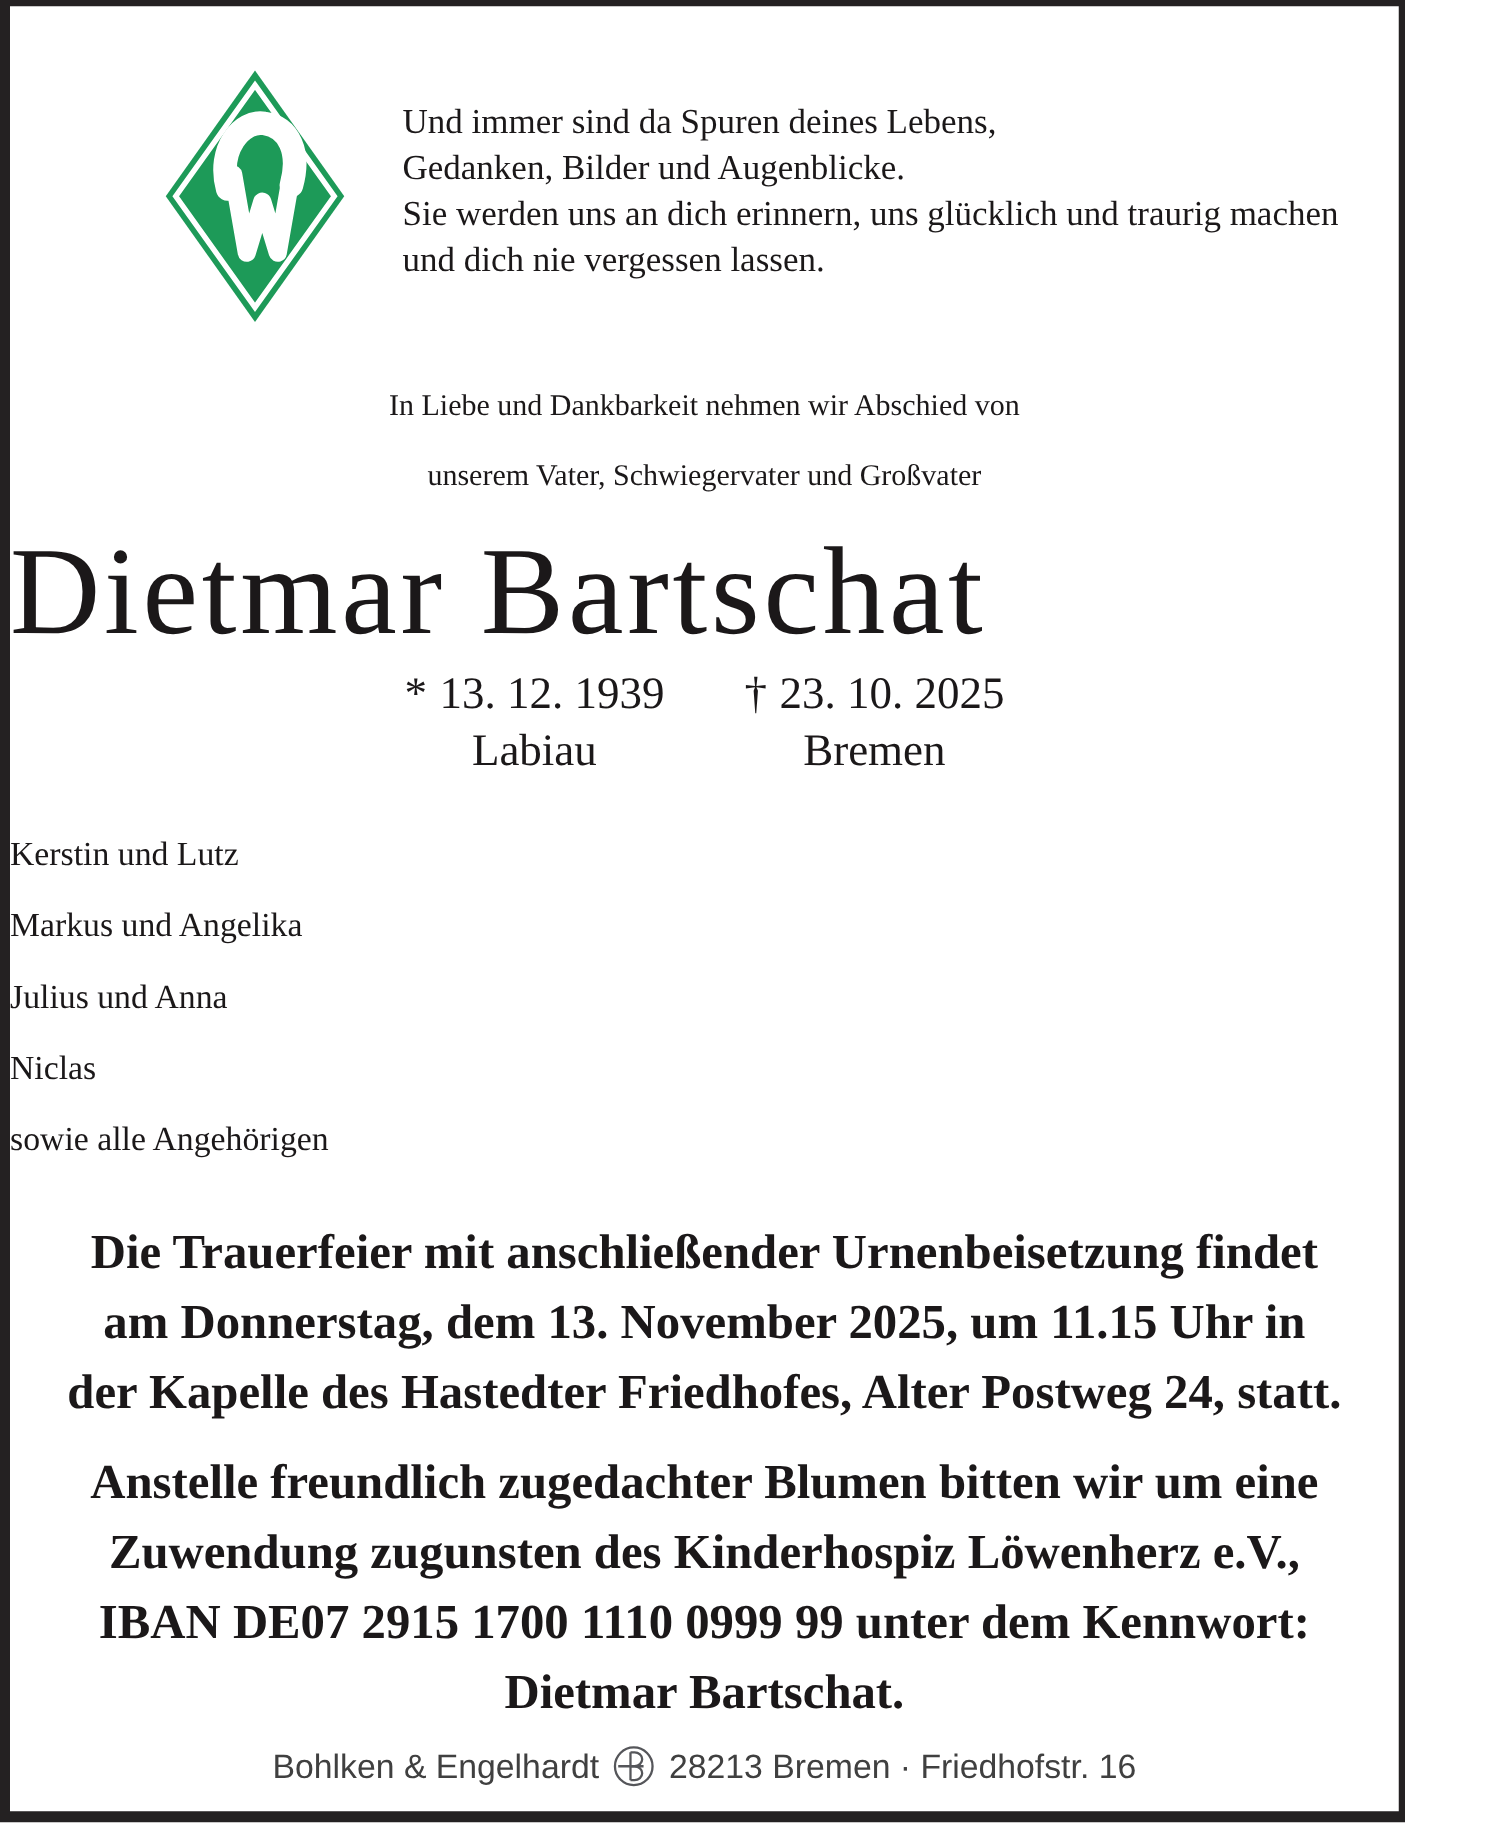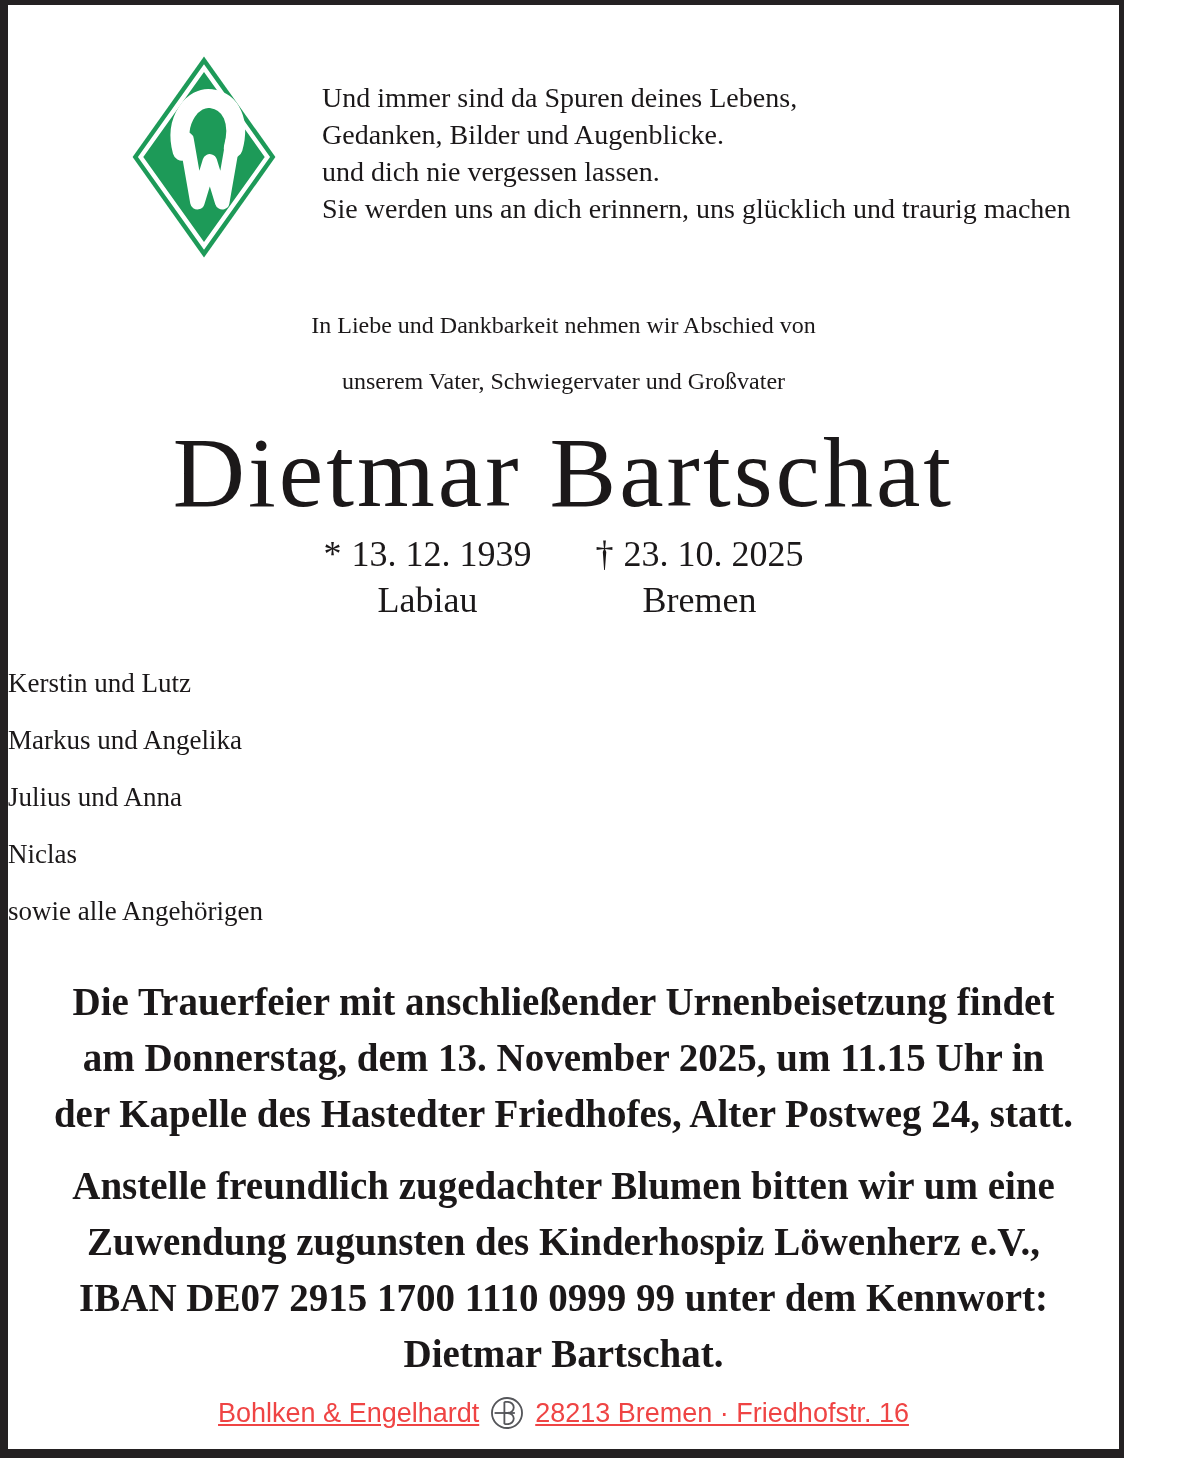--- a/index.html
+++ b/index.html
@@ -8,55 +8,55 @@
     border-style:solid;border-color:#242122;border-width:5px 5px 9px 8px;
     background:#ffffff;color:#1b1819;
     font-family:"Liberation Serif", serif;
     overflow:hidden;
   }
   .header{display:flex;align-items:flex-start;padding:50px 0 0 122px;}
   .logo{flex:0 0 auto;}
   .logo svg{width:148px;height:204px;display:block;}
   .quote{margin-left:44px;padding-top:24px;font-size:28px;line-height:37px;white-space:nowrap;}
   .intro{margin-top:38px;text-align:center;font-size:24px;line-height:56px;}
-  .name{margin:12px 0 0 0;text-align:center;font-weight:normal;
+  .name{margin:12px 0 0 0;font-weight:normal;
         font-size:100px;line-height:104px;letter-spacing:3px;}
   .dates{display:flex;justify-content:center;gap:64px;margin-top:6px;
          font-size:36px;line-height:46px;text-align:center;}
   .date-line{white-space:nowrap;}
   .date-symbol{display:inline-block;margin-right:10px;}
   .family{margin-top:32px;text-align:left;font-size:27px;line-height:57px;}
   .para{text-align:center;font-size:39px;line-height:56px;padding:0 10px;font-weight:bold;}
   .service{margin-top:34px;}
   .donation{margin-top:16px;}
   .footer{
     margin-top:14px;display:flex;justify-content:center;align-items:center;gap:11px;
-    font-family:"Liberation Sans", sans-serif;font-size:27px;color:#ef4444;text-decoration:underline;
+    font-family:"Liberation Sans", sans-serif;font-size:27px;color:#404040;
   }
   .monogram svg{width:34px;height:34px;display:block;}
 </style>
 </head>
 <body>
 
 <div class="page">
 
   <header class="header">
     <div class="logo">
       <svg viewBox="0 0 100 140" xmlns="http://www.w3.org/2000/svg">
         <polygon points="50,1 99,70 50,139 1,70" fill="#1d9a58"></polygon>
         <polygon points="50,9 93.5,70 50,131 6.5,70" fill="none" stroke="#ffffff" stroke-width="3"></polygon>
         <path d="M35 66 C29 44 43 28 55 30 C69 32 75 46 70 64" stroke="#ffffff" stroke-width="13" fill="none" stroke-linecap="round"></path>
         <path d="M38 58 L45.5 101 L54 73 L62.5 101 L70 58" stroke="#ffffff" stroke-width="10" fill="none" stroke-linecap="round" stroke-linejoin="round"></path>
       </svg>
     </div>
     <div class="quote">
       <div>Und immer sind da Spuren deines Lebens,</div>
       <div>Gedanken, Bilder und Augenblicke.</div>
+      <div>Sie werden uns an dich erinnern, uns glücklich und traurig machen</div>
       <div>und dich nie vergessen lassen.</div>
-      <div>Sie werden uns an dich erinnern, uns glücklich und traurig machen</div>
     </div>
   </header>
 
   <section class="intro">
     <div>In Liebe und Dankbarkeit nehmen wir Abschied von</div>
     <div>unserem Vater, Schwiegervater und Großvater</div>
   </section>
 
   <h1 class="name">Dietmar Bartschat</h1>
 

